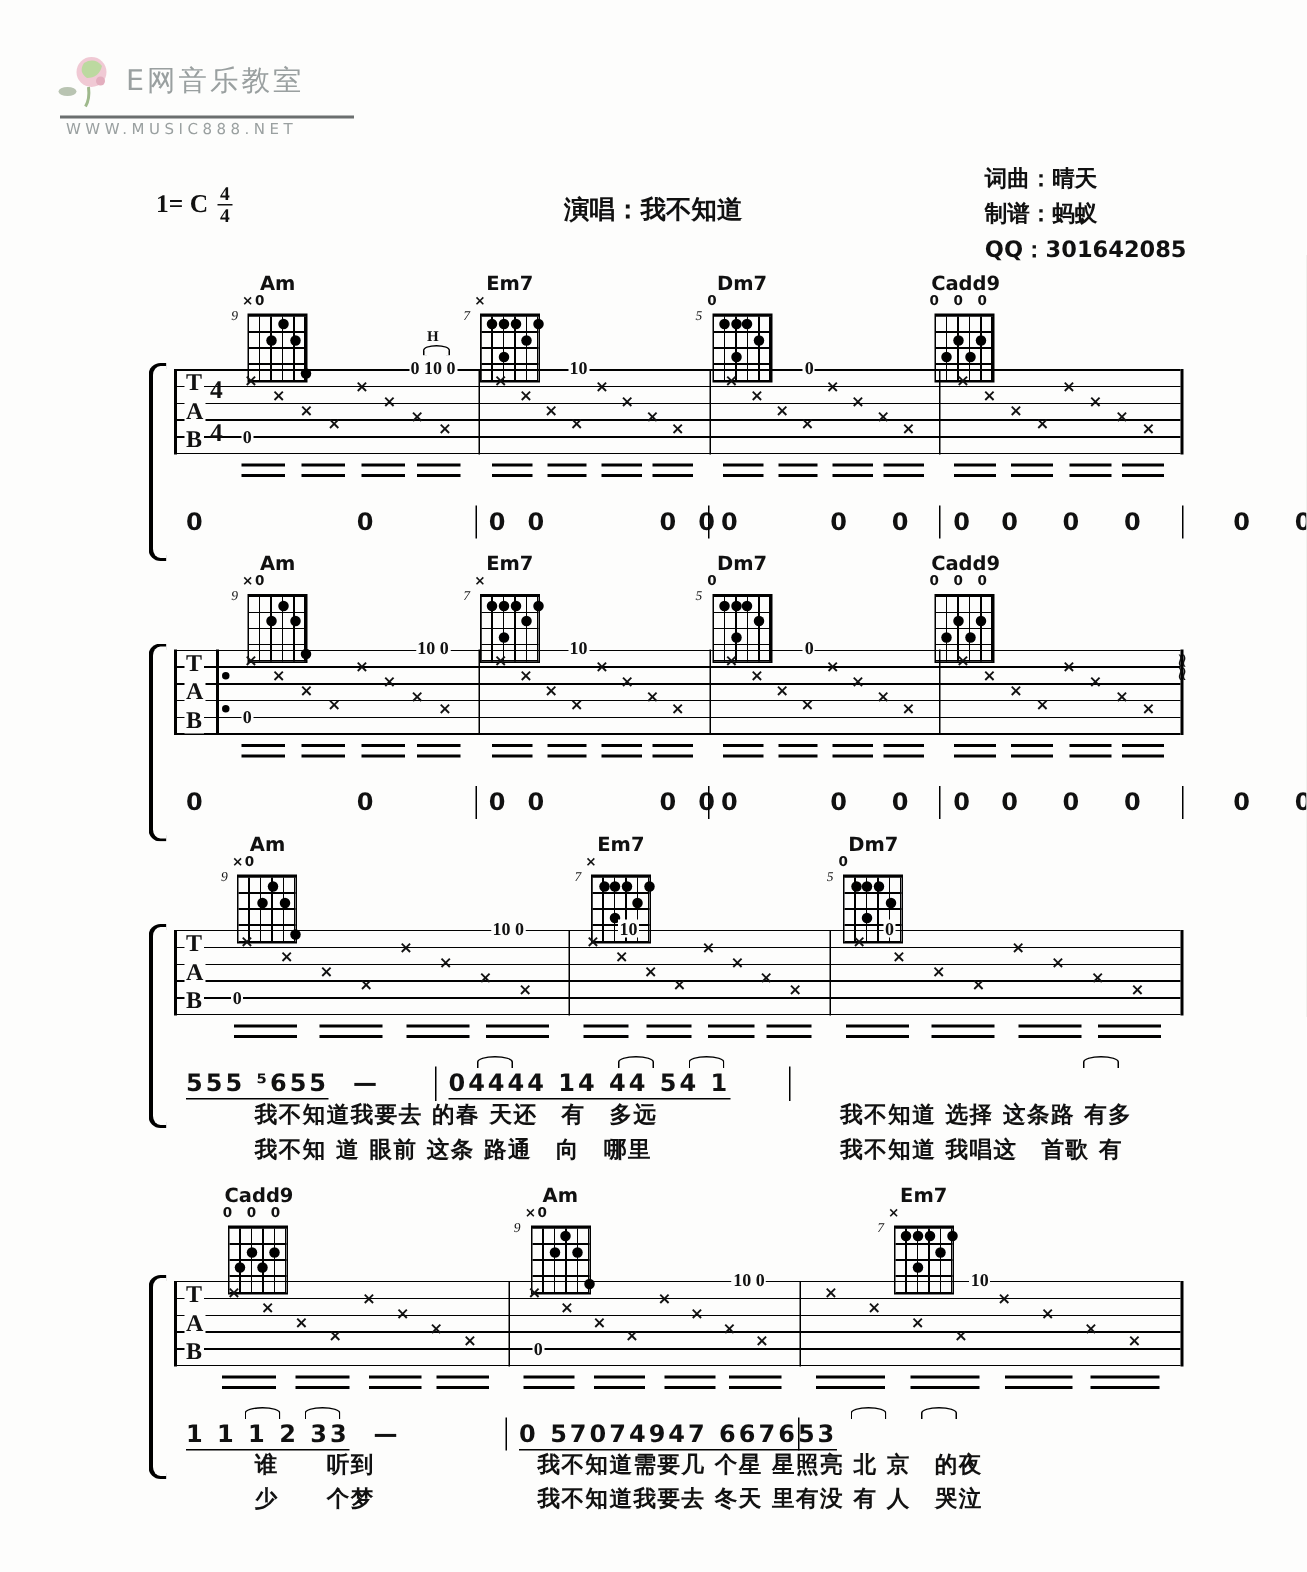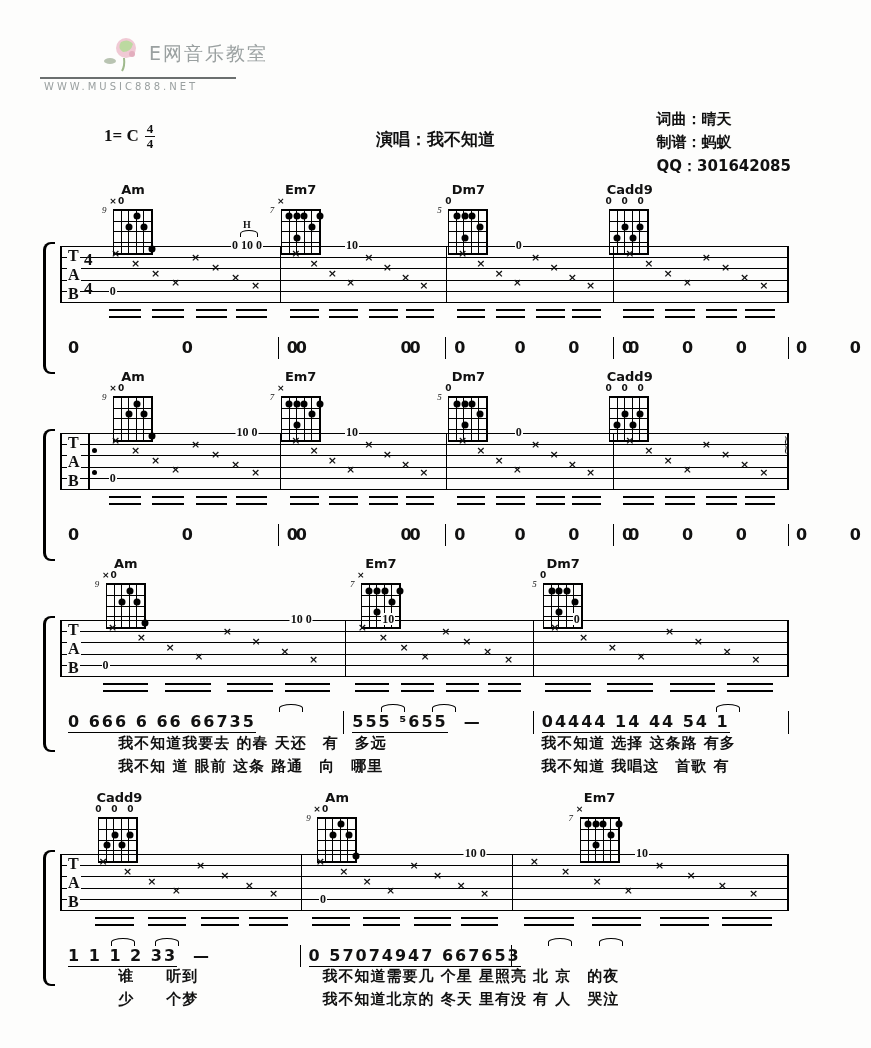--- a/index.html
+++ b/index.html
@@ -1,33 +1,33 @@
 <!DOCTYPE html>
 <html><head>
 <meta charset="utf-8">
 <style>
   html,body{margin:0;padding:0;background:#e8e8e4;}
   .page{width:871px;height:1048px;margin:0 auto;background:#fdfdfc;position:relative;overflow:hidden;
         font-family:"DejaVu Sans","Liberation Sans",sans-serif;color:#111;}
   
   .sheet-header{position:relative;height:178px;}
   .logo{position:absolute;left:38px;top:34px;width:230px;}
-  .logo-top{display:flex;align-items:center;gap:4px;justify-content:flex-end;}
+  .logo-top{display:flex;align-items:center;gap:4px;}
   .logo-text{font-size:19px;color:#9aa0a0;letter-spacing:2px;}
   .logo-rule{height:2px;background:#6b6f6f;margin:3px 0 2px 2px;width:196px;}
   .logo-url{font-size:10px;color:#9aa0a0;letter-spacing:3px;padding-left:6px;}
   .title{position:absolute;left:0;right:0;top:80px;text-align:center;font-size:28px;font-weight:bold;margin:0;letter-spacing:3px;}
   .keysig{position:absolute;left:104px;top:122px;font-size:17px;font-weight:bold;font-family:"Liberation Serif",serif;display:flex;align-items:center;gap:6px;}
   .frac{display:inline-flex;flex-direction:column;align-items:center;font-size:13px;line-height:1.05;}
   .frac i{font-style:normal;}
   .frac i:first-child{border-bottom:1px solid #111;padding:0 2px;}
   .performer{position:absolute;left:0;right:0;top:128px;text-align:center;font-size:17px;font-weight:bold;}
   .credits{position:absolute;right:80px;top:108px;font-size:15px;font-weight:bold;line-height:1.55;text-align:left;}
   
-  .score{margin:4px 82px 0 60px;position:relative;}
+  .score{margin:4px 82px 0 116px;position:relative;}
   .system{position:relative;margin-bottom:10px;}
   .chordrow{position:relative;height:64px;}
   .chordslot{position:absolute;top:0;width:44px;}
   .cname{font-size:13px;font-weight:bold;text-align:center;margin-bottom:12px;white-space:nowrap;}
   .cbody{position:relative;width:40px;height:46px;margin:0 auto;}
   .cgrid{position:absolute;inset:0;border:1px solid #000;border-top:2px solid #000;
      background-image:
        repeating-linear-gradient(to right, transparent 0, transparent calc(20% - 1px), #000 calc(20% - 1px), #000 20%),
        repeating-linear-gradient(to bottom, transparent 0, transparent calc(25% - 1px), #000 calc(25% - 1px), #000 25%);}
   .cmark{position:absolute;top:-13px;font-size:9px;transform:translateX(-50%);font-weight:bold;}
@@ -485,21 +485,20 @@
           <span class="tok" style="left:45%;top:-7px">10</span>
           <span class="tok" style="left:71%;top:-7px">0</span>
           <span class="tok" style="left:6%;top:39px">0</span>
         </div>
       </div>
       <div class="melrow">
         <i class="slur" style="left:30%"></i>
         <i class="slur" style="left:44%"></i>
         <i class="slur" style="left:51%"></i>
         <i class="slur" style="left:90%"></i>
-        <div class="melcell beamed" style="width:39%"><span class="notes">0 666 6 66 66735</span><span class="tail"></span></div>
         <div class="melcell beamed" style="width:26%"><span class="notes">555 ⁵655</span><span class="tail">—</span></div>
         <div class="melcell beamed" style="width:35%"><span class="notes">04444 14 44 54 1</span><span class="tail"></span></div>
       </div>
       <div class="lyr">
         <span class="chunk" style="left:8%">我不知道我要去 的春 天还　有　多远</span>
         <span class="chunk" style="left:66%">我不知道 选择 这条路 有多</span>
       </div>
       <div class="lyr">
         <span class="chunk" style="left:8%">我不知 道 眼前 这条 路通　向　哪里</span>
         <span class="chunk" style="left:66%">我不知道 我唱这　首歌 有</span>
@@ -614,18 +613,18 @@
         <i class="slur" style="left:74%"></i>
         <div class="melcell beamed" style="width:33%"><span class="notes">1 1 1 2 33</span><span class="tail">—</span></div>
         <div class="melcell beamed" style="width:29%"><span class="notes">0 57074947 667653</span><span class="tail"></span></div>
       </div>
       <div class="lyr">
         <span class="chunk" style="left:8%">谁　　听到</span>
         <span class="chunk" style="left:36%">我不知道需要几 个星 星照亮 北 京　的夜</span>
       </div>
       <div class="lyr">
         <span class="chunk" style="left:8%">少　　个梦</span>
-        <span class="chunk" style="left:36%">我不知道北京的 冬天 里有没 有 人　哭泣</span>
+        <span class="chunk" style="left:36%">我不知道我要去 冬天 里有没 有 人　哭泣</span>
       </div>
     </section>
 
   </main>
 </div>
 
 </body></html>

